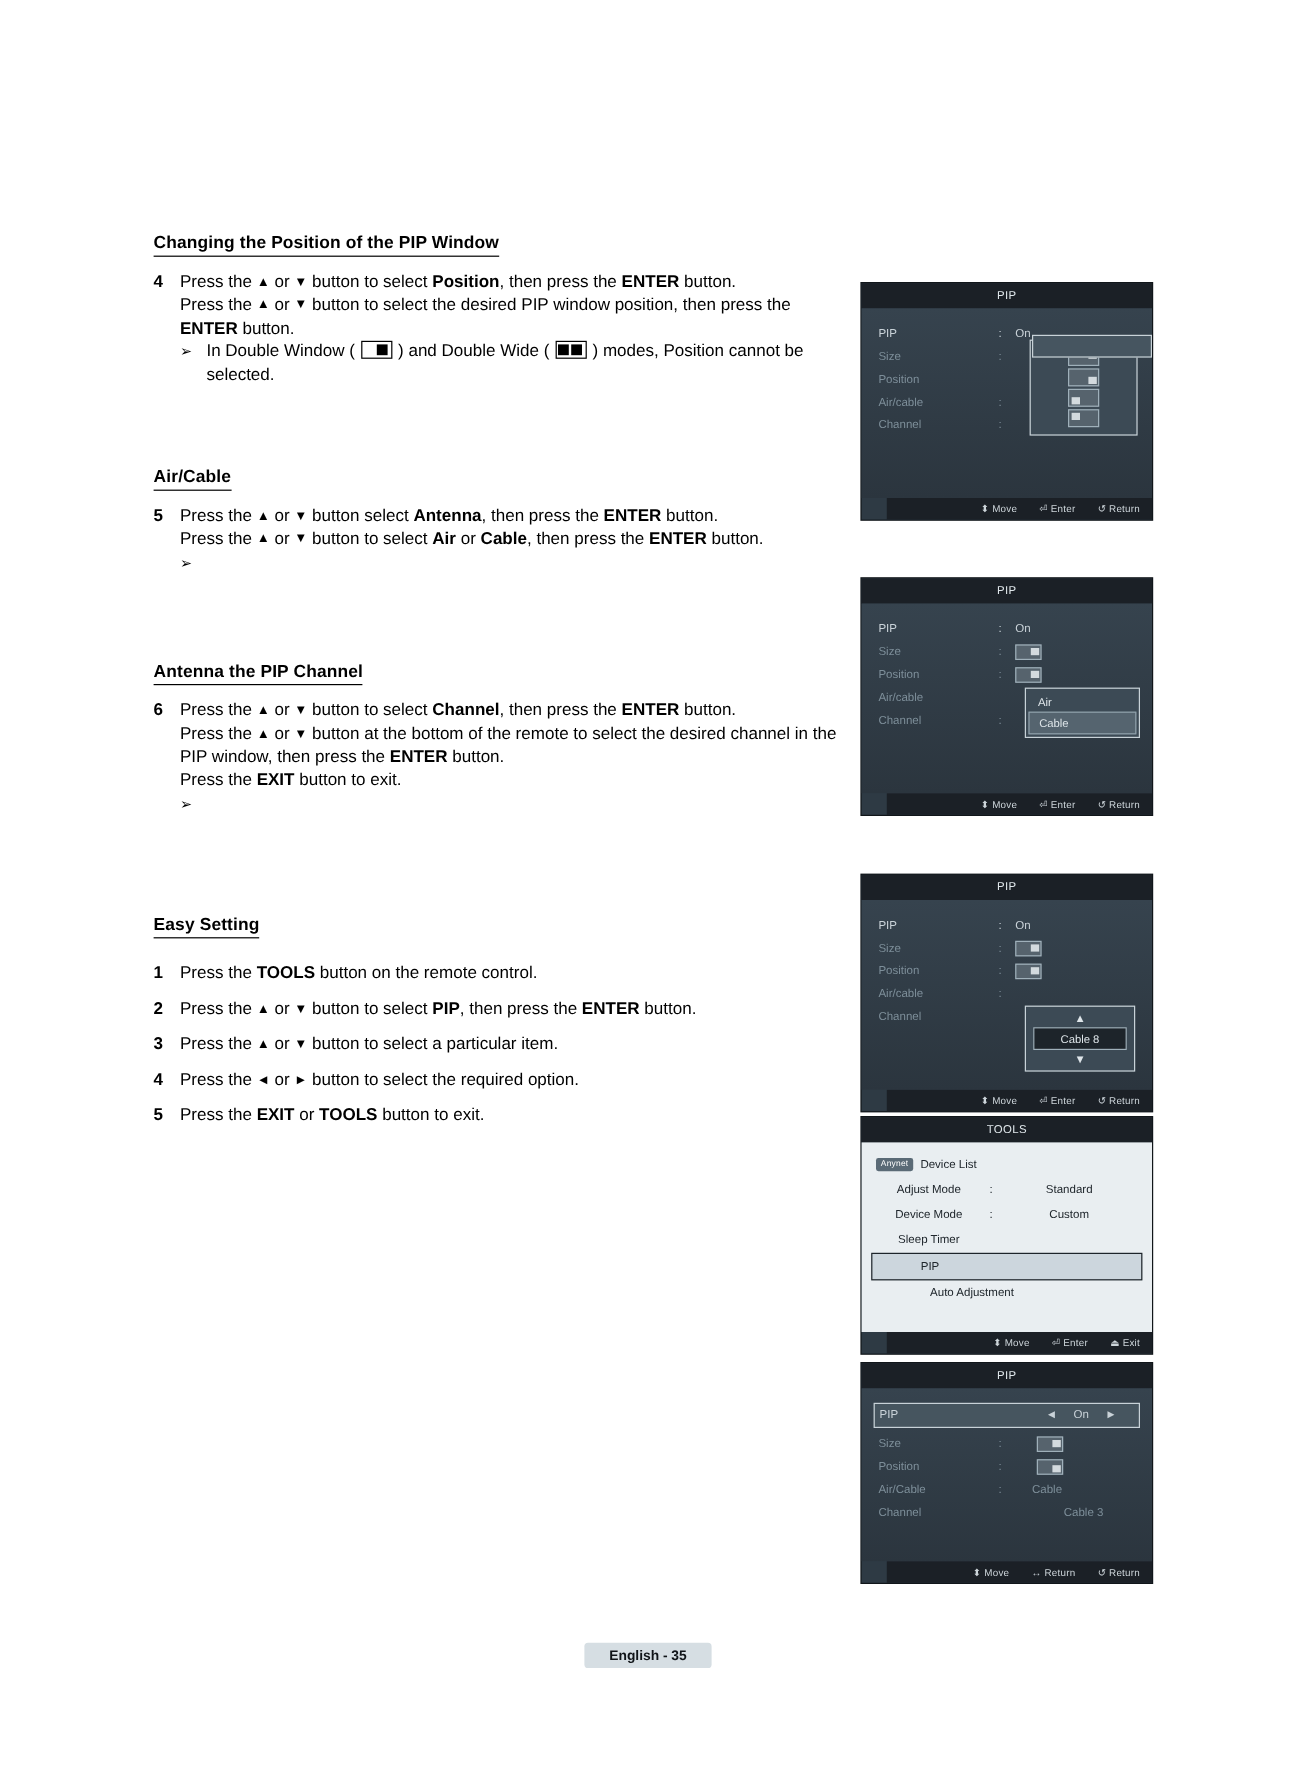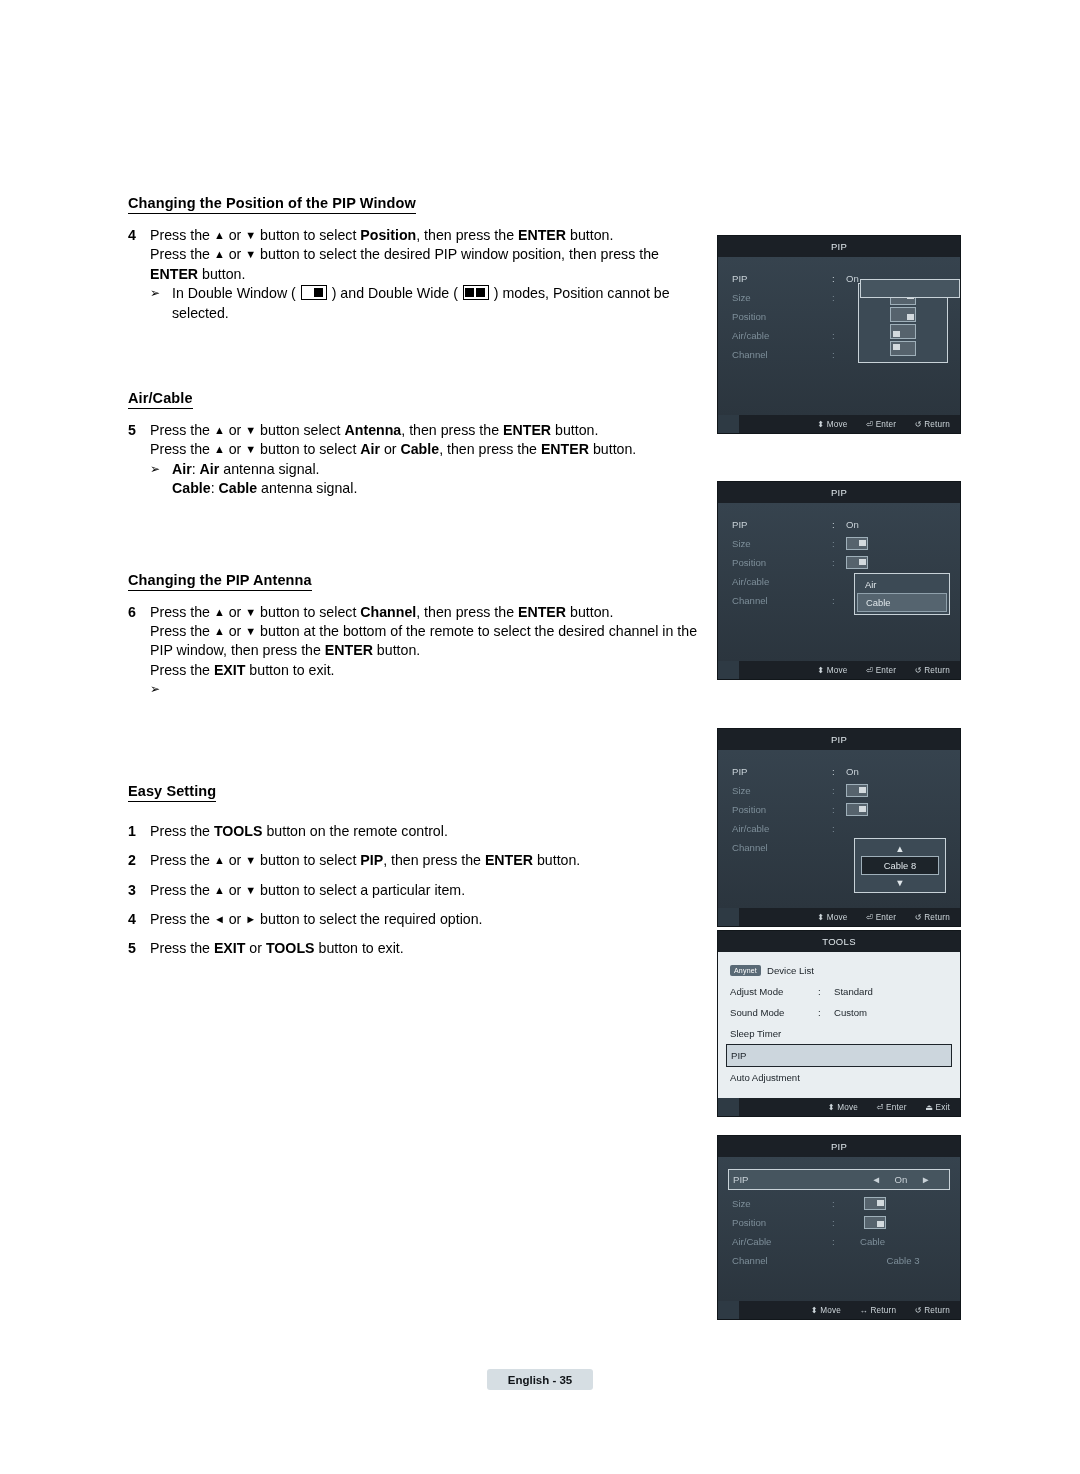--- a/index.html
+++ b/index.html
@@ -191,22 +191,23 @@
   .highlightbar {
     position: absolute;
     border: 1.5px solid #c8d2d8;
     background: #465560;
   }
 
   
   .tools .body {
     background: #e9eef1;
     color: #1c2329;
-    padding: 8px 12px 8px 12px;
+    padding: 8px 12px 20px 12px;
     min-height: 130px;
+    text-align: center;
   }
   .tools .trow {
     display: flex;
     align-items: center;
     font-size: 9.6px;
     height: 21px;
     color: #20272d;
   }
   .tools .trow .lbl { width: 88px; }
   .tools .trow .colon { width: 16px; }
@@ -278,30 +279,26 @@
     <div class="step">
       <div class="num">5</div>
       <div class="body">
         Press the <span class="tri">▲</span> or <span class="tri">▼</span> button select <span class="b">Antenna</span>, then press the <span class="b">ENTER</span> button.<br>
         Press the <span class="tri">▲</span> or <span class="tri">▼</span> button to select <span class="b">Air</span> or <span class="b">Cable</span>, then press the <span class="b">ENTER</span> button.
       </div>
     </div>
 
     <div class="bullet">
       <div class="gl arrowglyph">➢</div>
-      <div>
-        <span class="b">Air</span>: <span class="b">Air</span> antenna signal.<br>
-        <span class="b">Cable</span>: <span class="b">Cable</span> antenna signal.
-      </div>
     </div>
 
     <div style="height:72px"></div>
 
     
-    <h2 class="section">Changing the PIP Antenna</h2>
+    <h2 class="section">Antenna the PIP Channel</h2>
 
     <div class="step">
       <div class="num">6</div>
       <div class="body">
         Press the <span class="tri">▲</span> or <span class="tri">▼</span> button to select <span class="b">Channel</span>, then press the <span class="b">ENTER</span> button.<br>
         Press the <span class="tri">▲</span> or <span class="tri">▼</span> button at the bottom of the remote to select the desired channel in the PIP window, then press the <span class="b">ENTER</span> button.<br>
         Press the <span class="b">EXIT</span> button to exit.
       </div>
     </div>
 
@@ -495,21 +492,21 @@
       <div class="trow">
         <span class="devicechip">Anynet</span>
         <span>Device List</span>
       </div>
       <div class="trow">
         <div class="lbl">Adjust Mode</div>
         <div class="colon">:</div>
         <div class="val">Standard</div>
       </div>
       <div class="trow">
-        <div class="lbl">Sound Mode</div>
+        <div class="lbl">Device Mode</div>
         <div class="colon">:</div>
         <div class="val">Custom</div>
       </div>
       <div class="trow">
         <div class="lbl">Sleep Timer</div>
       </div>
       <div class="trow selrow">
         <div class="lbl">PIP</div>
       </div>
       <div class="trow">

